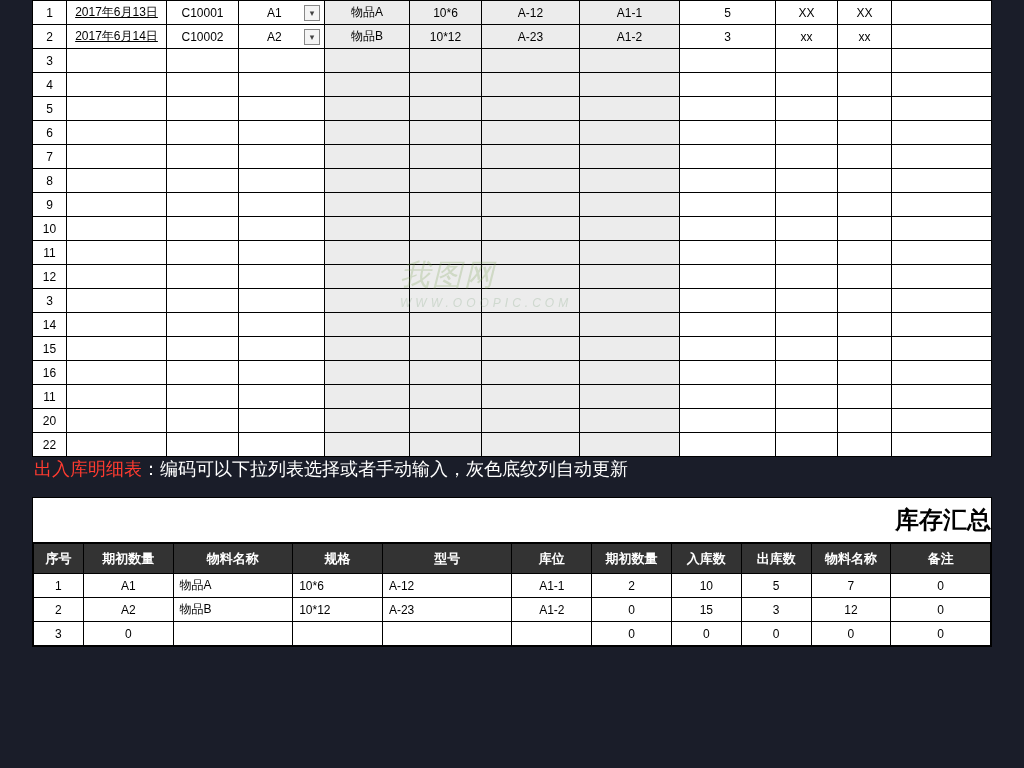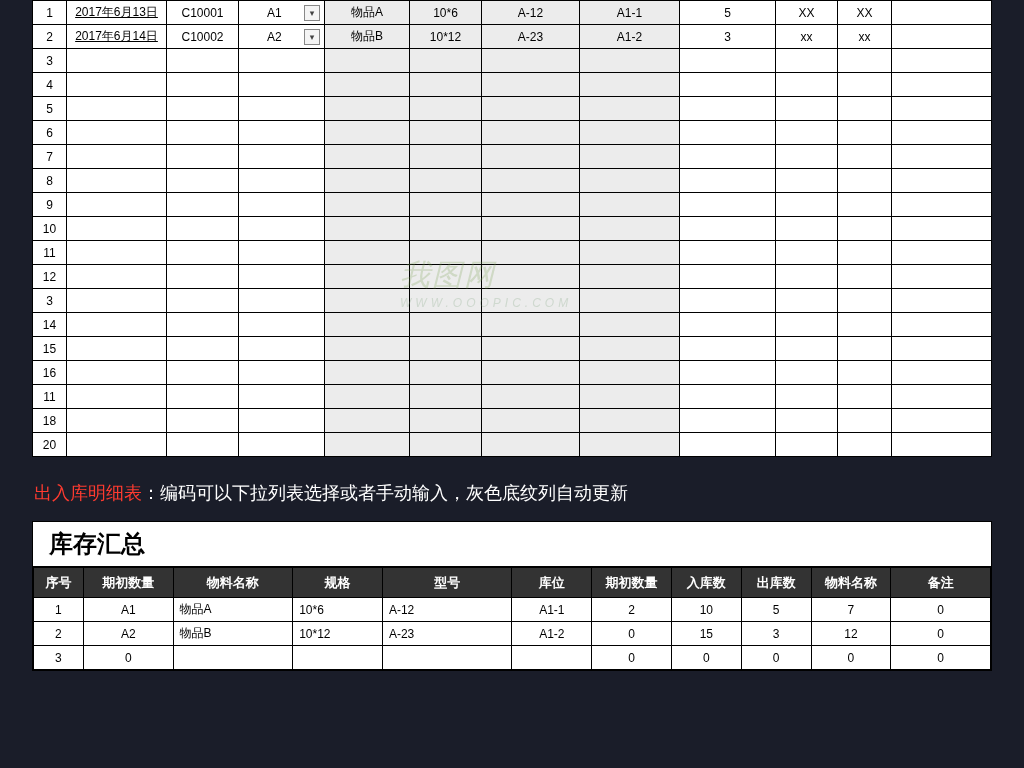--- a/index.html
+++ b/index.html
@@ -47,32 +47,32 @@
     display: flex; align-items: center; justify-content: center;
     background: #f4f4f4; font-size: 9px; color: #444;
   }
   .dropdown {
     position: absolute; left: -1px; top: 23px; width: 100px;
     background: #fff; border: 1px solid #000; z-index: 10;
     text-align: left; font-size: 11px;
   }
 
   .caption {
-    color: #fff; font-size: 18px; padding: 24px 34px 16px;
+    color: #fff; font-size: 18px; padding: 0 34px 16px;
     width: 948px;
   }
   .caption .hl { color: #ff3b30; }
 
   .summary-wrap {
     background: #fff; width: 960px; margin: 0 auto 0;
     border: 1px solid #000;
   }
   .summary-title {
-    text-align: left; font-size: 24px; font-weight: bold;
-    padding: 6px 16px 6px; border-bottom: 1px solid #000;
+    text-align: right; font-size: 24px; font-weight: bold;
+    padding: 6px 0 6px; border-bottom: 1px solid #000;
     background: #fff;
   }
   table.summary {
     width: 100%; border-collapse: collapse;
   }
   table.summary th {
     background: #333; color: #fff; font-weight: bold;
     border: 1px solid #000; height: 30px; font-size: 13px;
   }
   table.summary td {
@@ -337,35 +337,35 @@
         <td class="c-name"></td>
         <td class="c-spec"></td>
         <td class="c-model"></td>
         <td class="c-loc"></td>
         <td class="c-qty"></td>
         <td class="c-xx1"></td>
         <td class="c-xx2"></td>
         <td class="c-rem"></td>
       </tr>
       <tr>
-        <td class="rownum">18</td>
-        <td class="c-date"></td>
-        <td class="c-code"></td>
-        <td class="c-sel"></td>
-        <td class="c-name"></td>
-        <td class="c-spec"></td>
-        <td class="c-model"></td>
-        <td class="c-loc"></td>
-        <td class="c-qty"></td>
-        <td class="c-xx1"></td>
-        <td class="c-xx2"></td>
-        <td class="c-rem"></td>
-      </tr>
-      <tr>
         <td class="rownum">20</td>
+        <td class="c-date"></td>
+        <td class="c-code"></td>
+        <td class="c-sel"></td>
+        <td class="c-name"></td>
+        <td class="c-spec"></td>
+        <td class="c-model"></td>
+        <td class="c-loc"></td>
+        <td class="c-qty"></td>
+        <td class="c-xx1"></td>
+        <td class="c-xx2"></td>
+        <td class="c-rem"></td>
+      </tr>
+      <tr>
+        <td class="rownum">22</td>
         <td class="c-date"></td>
         <td class="c-code"></td>
         <td class="c-sel"></td>
         <td class="c-name"></td>
         <td class="c-spec"></td>
         <td class="c-model"></td>
         <td class="c-loc"></td>
         <td class="c-qty"></td>
         <td class="c-xx1"></td>
         <td class="c-xx2"></td>

